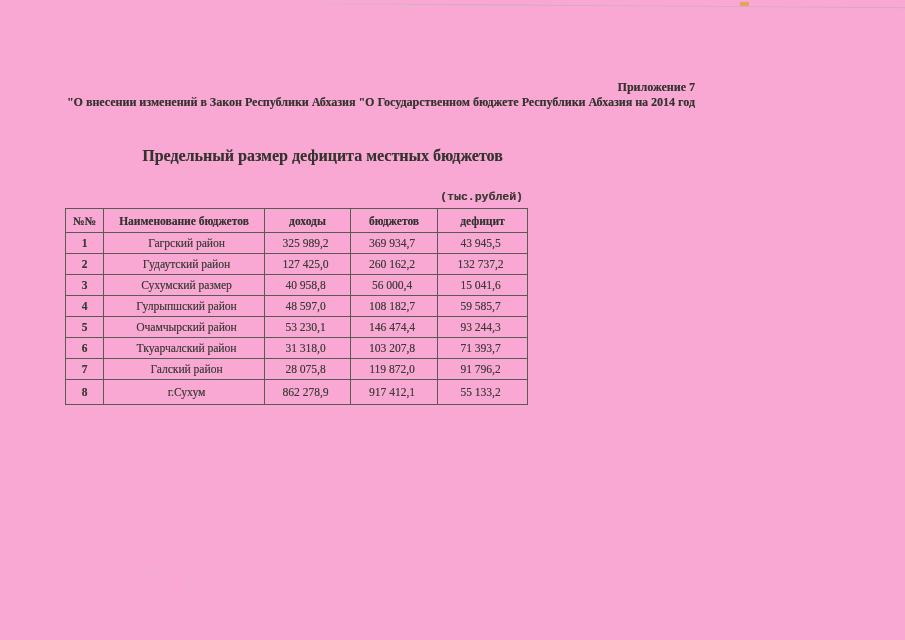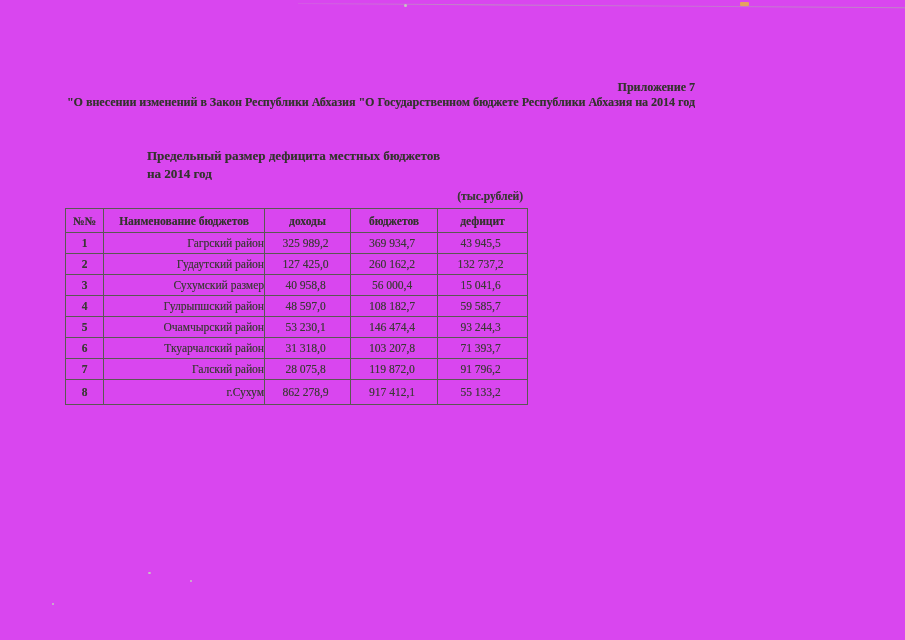--- a/index.html
+++ b/index.html
@@ -4,21 +4,21 @@
 <style>
   html,body { margin:0; padding:0; }
   body {
     width:905px; height:640px;
     background:#ffffff;
     font-family:"Liberation Serif","DejaVu Serif",serif;
     position:relative; overflow:hidden;
   }
   .page {
     position:absolute; inset:0;
-    background:#d946ef;
+    background:#f9a8d4;
     color:#3a3934;
     text-shadow:0.2px 0.2px 0.35px rgba(58,57,52,0.5);
   }
   
   .scan-line {
     position:absolute; left:298px; top:3px; width:610px; height:1px;
     background:linear-gradient(90deg, rgba(190,190,185,0.15), rgba(175,175,170,0.65) 30%, rgba(175,175,170,0.4) 60%, rgba(175,175,170,0.6));
     transform:rotate(0.4deg); transform-origin:left center;
   }
   .orange-mark {
@@ -33,43 +33,43 @@
 
   
   .appendix {
     position:absolute; top:80px; right:210px;
     text-align:right; font-weight:bold;
     font-size:12px; line-height:14.5px;
     white-space:nowrap; color:#34332e;
   }
   
   .doc-title {
-    position:absolute; top:147px; left:147px; width:375px;
-    text-align:left; font-weight:bold;
-    font-size:13px; line-height:17.5px; color:#34332e;
+    position:absolute; top:147px; left:135px; width:375px;
+    text-align:center; font-weight:bold;
+    font-size:16px; line-height:17.5px; color:#34332e;
   }
   
   .units {
     position:absolute; top:190px; left:65px; width:458px;
-    text-align:right; font-size:11.5px; font-weight:bold; color:#3a3934;
+    text-align:right; font-size:11.5px; font-weight:bold; color:#3a3934;font-family:Liberation Mono, monospace;
   }
   
   table.budget {
     position:absolute; top:208px; left:65px;
     border-collapse:collapse; table-layout:fixed;
     width:462px; font-size:11.5px; color:#3a3934;
   }
   .budget th, .budget td {
     border:1px solid #5a5953; padding:0; overflow:hidden;
     white-space:nowrap;
   }
   .budget thead th { font-weight:bold; height:23px; text-align:center; color:#34332e; }
   .budget tbody td { height:20px; }
   .budget td.num  { text-align:center; font-weight:bold; }
-  .budget td.name { padding-left:5px; text-align:right; }
+  .budget td.name { padding-left:5px; text-align:center; }
   .budget td.val  { text-align:center; padding-right:4px; }
   .budget tr.row-tall td { height:24px; }
   .budget tr.total td { height:23px; font-weight:bold; color:#34332e; }
 </style>
 </head>
 <body>
 
 <div class="page">
 
   <div class="scan-line"></div>
@@ -79,21 +79,20 @@
   <div class="speck s3"></div>
   <div class="speck s4"></div>
 
   <div class="appendix">
     <div>Приложение 7</div>
     <div>"О внесении изменений в Закон Республики Абхазия "О Государственном бюджете Республики Абхазия на 2014 год</div>
   </div>
 
   <div class="doc-title">
     <div>Предельный размер дефицита местных бюджетов</div>
-    <div>на 2014 год</div>
   </div>
 
   <div class="units">(тыс.рублей)</div>
 
   <table class="budget">
     <colgroup>
       <col style="width:38px">
       <col style="width:161px">
       <col style="width:86px">
       <col style="width:87px">

